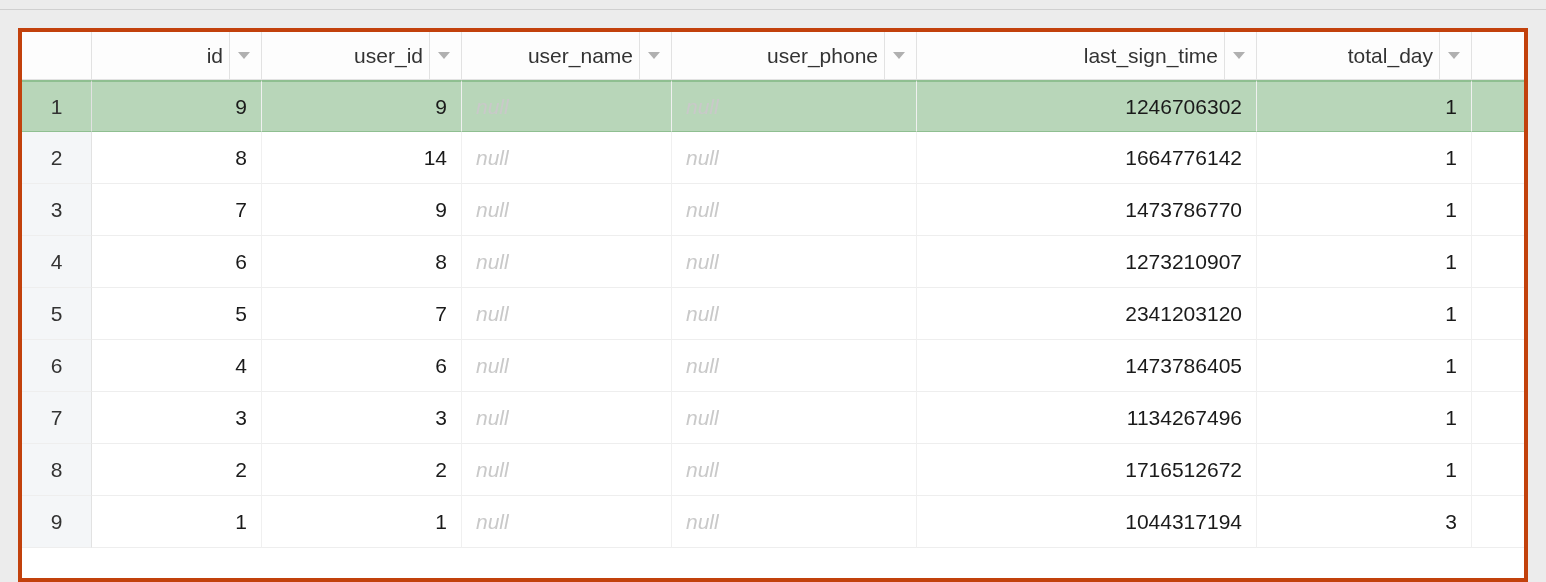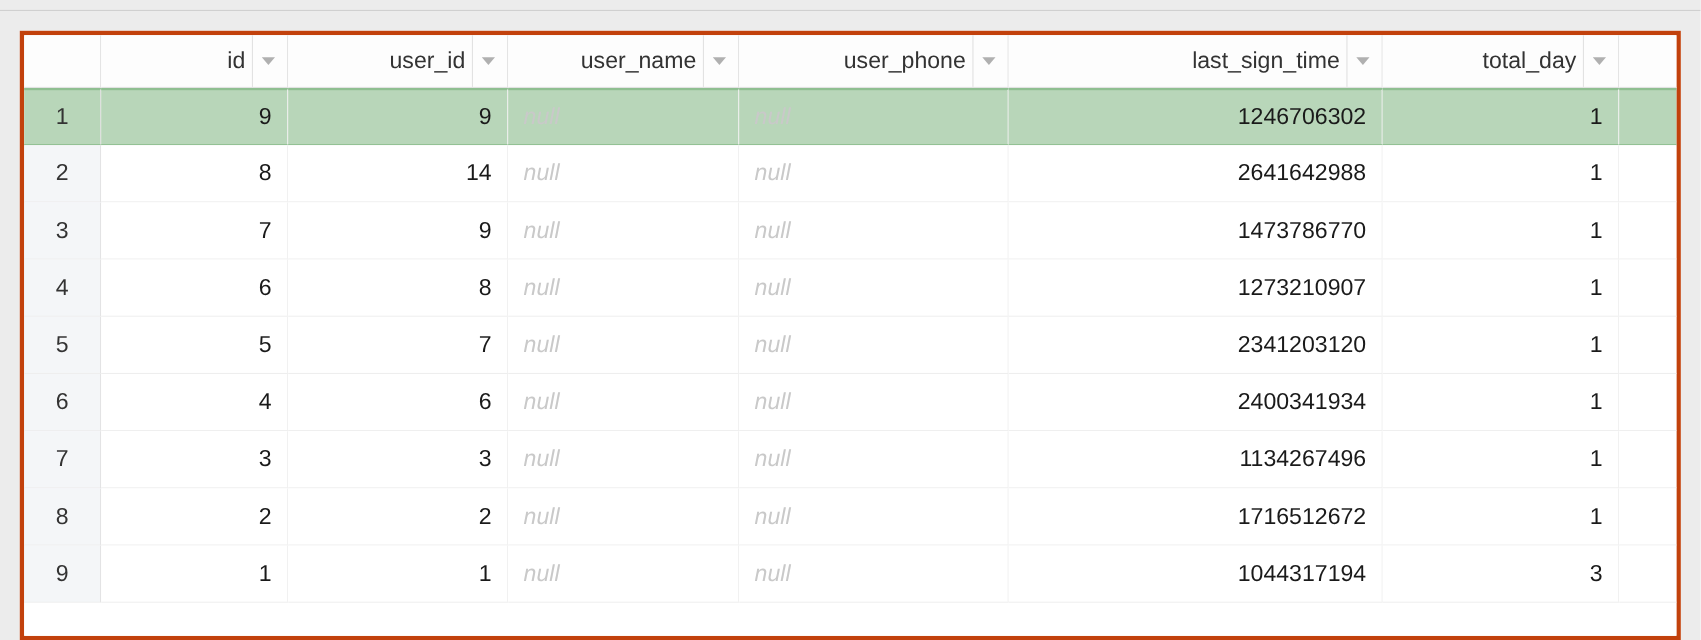--- a/index.html
+++ b/index.html
@@ -211,21 +211,21 @@
         <tr class="even">
           <td class="rownum">2</td>
           <td>8</td>
           <td>14</td>
           <td class="text-col">
             <span class="null-val">null</span>
           </td>
           <td class="text-col">
             <span class="null-val">null</span>
           </td>
-          <td>2641642988</td>
+          <td>1664776142</td>
           <td>1</td>
           <td></td>
         </tr>
         <tr class="odd">
           <td class="rownum">3</td>
           <td>7</td>
           <td>9</td>
           <td class="text-col">
             <span class="null-val">null</span>
           </td>
@@ -267,21 +267,21 @@
         <tr class="even">
           <td class="rownum">6</td>
           <td>4</td>
           <td>6</td>
           <td class="text-col">
             <span class="null-val">null</span>
           </td>
           <td class="text-col">
             <span class="null-val">null</span>
           </td>
-          <td>2400341934</td>
+          <td>1473786405</td>
           <td>1</td>
           <td></td>
         </tr>
         <tr class="odd">
           <td class="rownum">7</td>
           <td>3</td>
           <td>3</td>
           <td class="text-col">
             <span class="null-val">null</span>
           </td>

